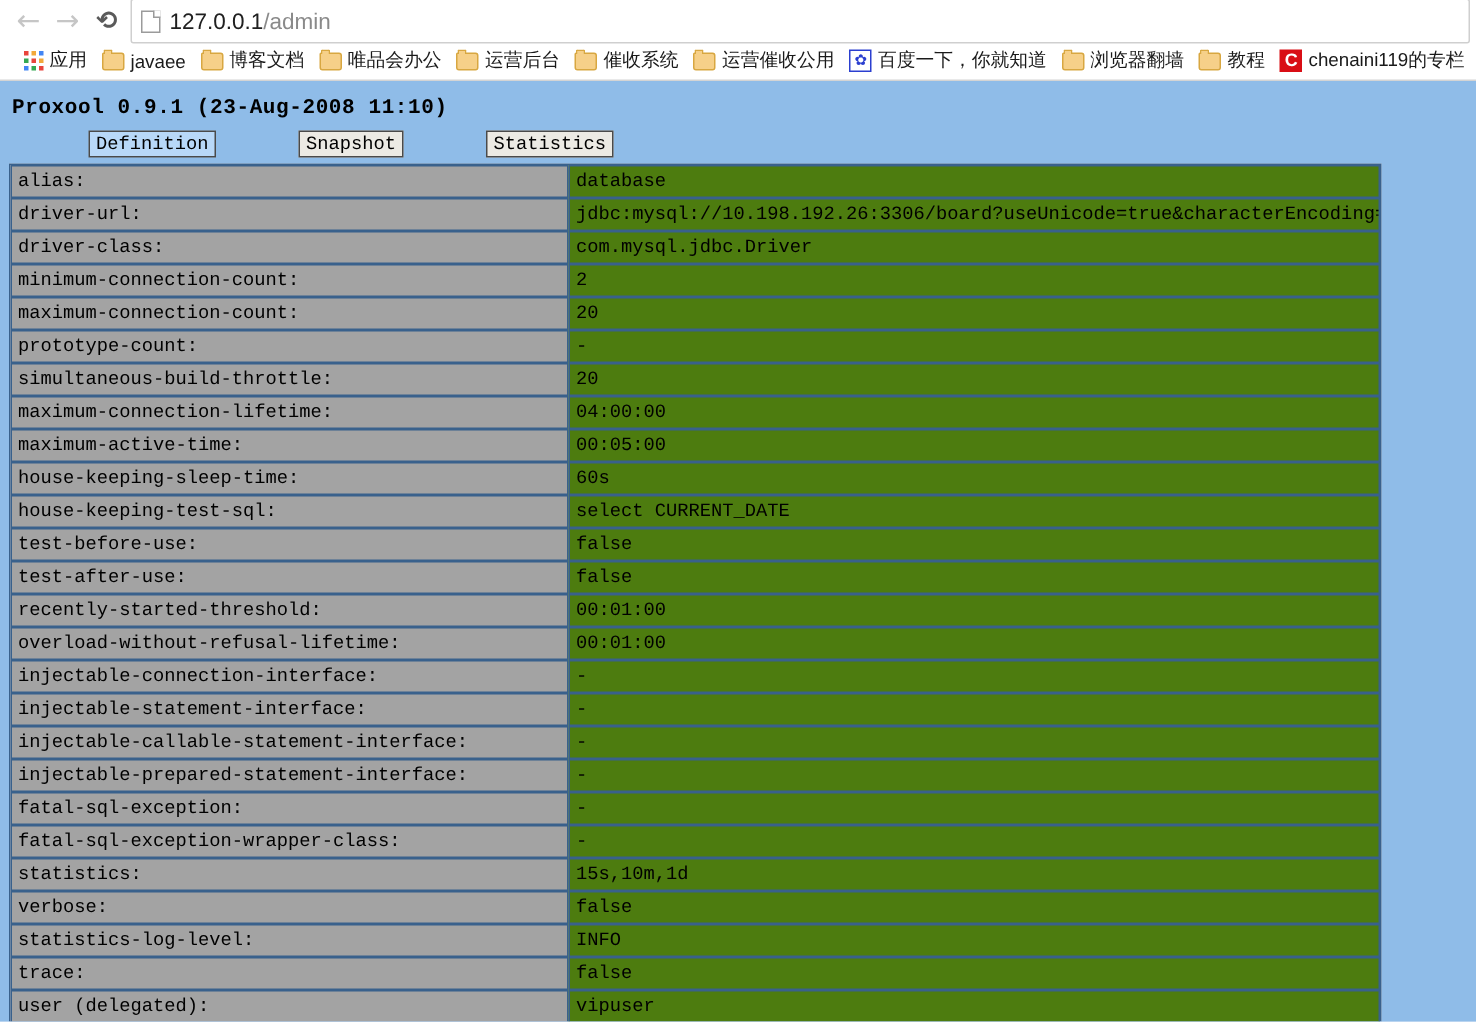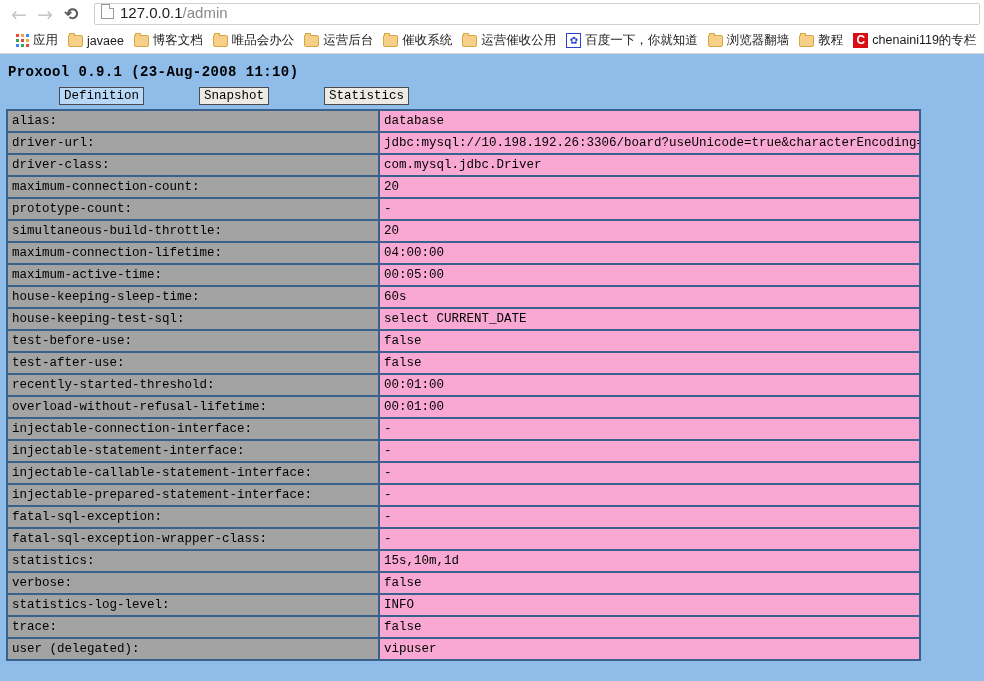--- a/index.html
+++ b/index.html
@@ -44,28 +44,28 @@
   .reload-glyph {
     font-size: 17px;
     line-height: 1;
     color: #5a5a5a;
     font-family: "DejaVu Sans", sans-serif;
     font-weight: bold;
     transform: scaleX(-1);
   }
   #omnibox {
     flex: 1 1 auto;
-    height: 22px;
-    margin-left: 10px;
+    height: 30px;
+    margin-left: 3px;
     margin-right: 4px;
     border: 1px solid #cfcfcf;
     border-radius: 2px;
     background: #ffffff;
     display: flex;
-    align-items: flex-start;
+    align-items: center;
     padding-left: 6px;
     box-sizing: border-box;
   }
   #page-doc-icon {
     width: 11px;
     height: 13px;
     border: 1px solid #9b9b9b;
     background: #fff;
     position: relative;
     flex: 0 0 auto;
@@ -224,21 +224,21 @@
     line-height: 20px;
     white-space: nowrap;
     overflow: hidden;
     box-sizing: border-box;
   }
   td.prop-label {
     width: 372px;
     background: #a3a3a3;
   }
   td.prop-value {
-    background: #f9a8d4;
+    background: #4d7c0f;
   }
 </style>
 </head>
 <body>
 
 <div id="browser-chrome">
 
   <div id="toolbar">
     <div class="nav-btn">
       <span class="nav-arrow">←</span>
@@ -334,20 +334,24 @@
         </tr>
         <tr>
           <td class="prop-label">driver-url:</td>
           <td class="prop-value">jdbc:mysql://10.198.192.26:3306/board?useUnicode=true&amp;characterEncoding=UTF-8</td>
         </tr>
         <tr>
           <td class="prop-label">driver-class:</td>
           <td class="prop-value">com.mysql.jdbc.Driver</td>
         </tr>
         <tr>
+          <td class="prop-label">minimum-connection-count:</td>
+          <td class="prop-value">2</td>
+        </tr>
+        <tr>
           <td class="prop-label">maximum-connection-count:</td>
           <td class="prop-value">20</td>
         </tr>
         <tr>
           <td class="prop-label">prototype-count:</td>
           <td class="prop-value">-</td>
         </tr>
         <tr>
           <td class="prop-label">simultaneous-build-throttle:</td>
           <td class="prop-value">20</td>

